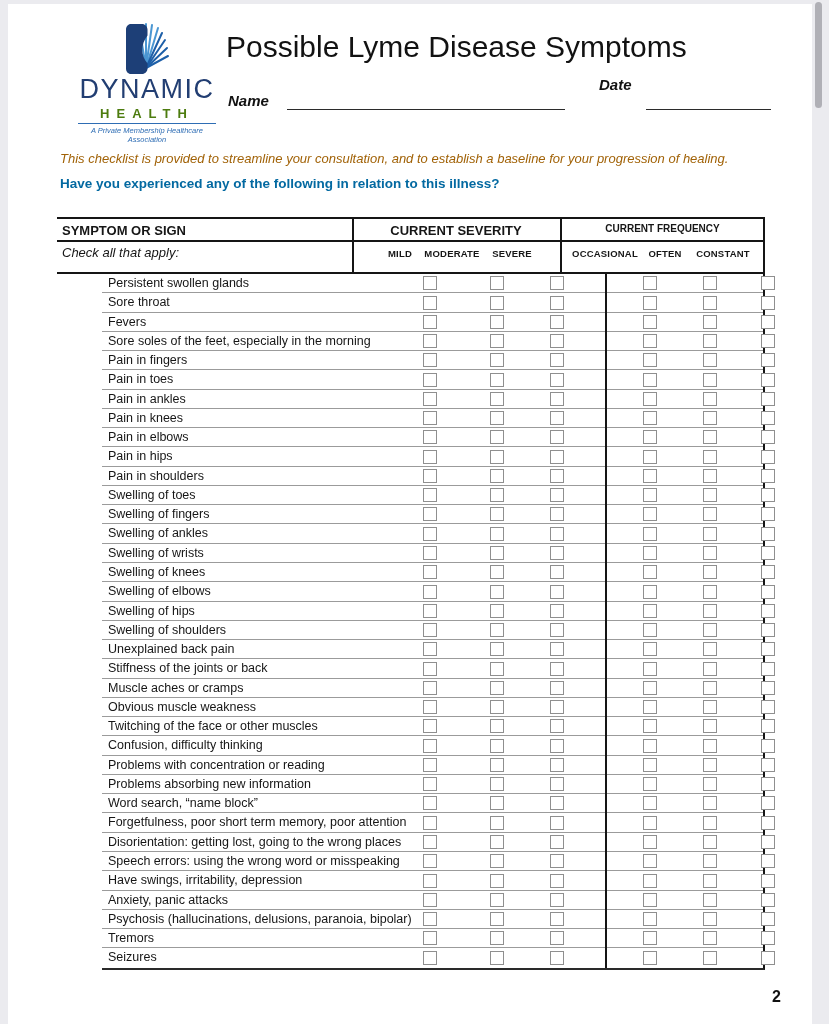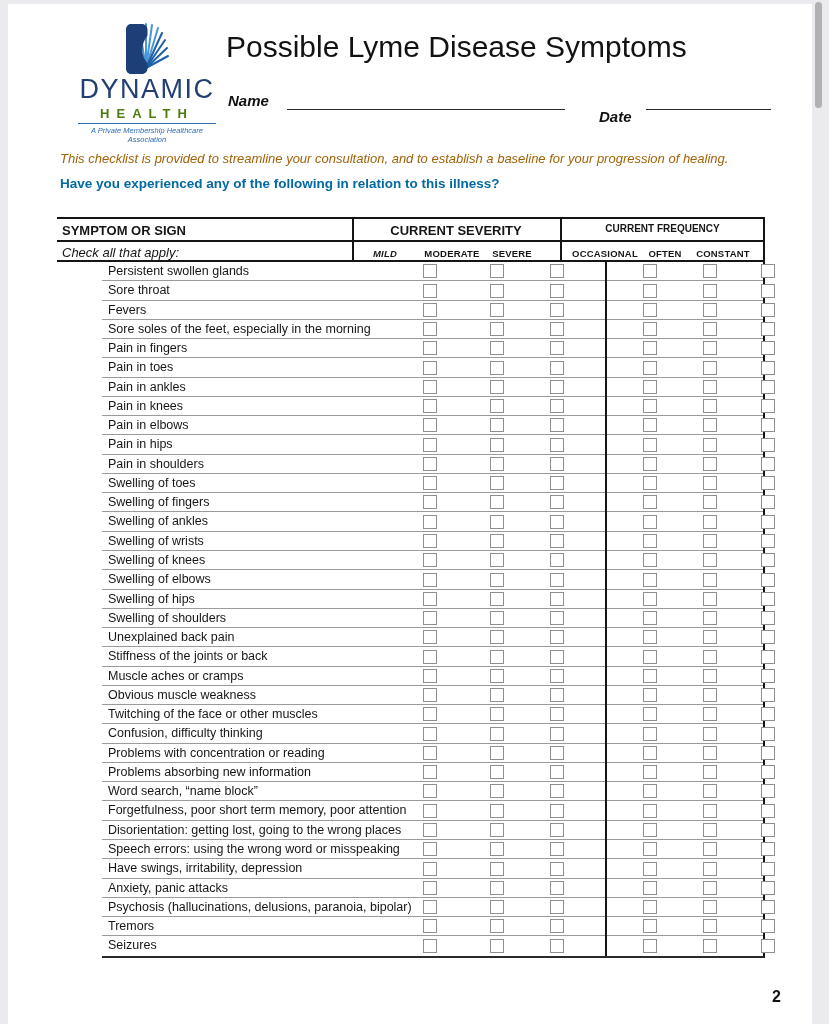--- a/index.html
+++ b/index.html
@@ -18,39 +18,39 @@
   .logo-health{font-size:13px;font-weight:700;letter-spacing:7px;color:#4d7c0f;
                border-bottom:1.5px solid #2e6db4;padding-bottom:2px;margin:3px 6px 2px 6px;}
   .logo-tagline{font-size:7.5px;font-style:italic;color:#2e6db4;}
 
   
   .title{position:absolute;left:226px;top:30px;font-size:30px;color:#121212;letter-spacing:0px;}
   .field-label{position:absolute;font-size:15px;font-weight:700;font-style:italic;color:#121212;}
   .fill-line{position:absolute;border-bottom:1.5px solid #2b2b2b;height:1px;}
   .name-label{left:228px;top:92px;}
   .name-line{left:287px;top:108px;width:278px;}
-  .date-label{left:599px;top:108px;}
+  .date-label{left:599px;top:76px;}
   .date-line{left:646px;top:108px;width:125px;}
 
   .intro-italic{position:absolute;left:60px;top:151px;font-size:13px;font-style:italic;color:#a16207;}
   .intro-bold{position:absolute;left:60px;top:176px;font-size:13.5px;font-weight:700;color:#0369a1;}
 
   
   .sym-table{position:absolute;left:57px;top:217px;width:708px;}
-  .thead{position:relative;height:45px;box-sizing:border-box;
+  .thead{position:relative;height:57px;box-sizing:border-box;
          border-top:2px solid #151515;border-bottom:2.5px solid #151515;border-right:2px solid #151515;}
   .thead .hline{position:absolute;left:0;top:21px;width:100%;height:2px;background:#151515;}
   .vline-h{position:absolute;top:0;width:2px;height:100%;background:#151515;}
   .vh1{left:295px;} .vh2{left:503px;}
   .h-symptom{position:absolute;left:5px;top:4px;font-size:13px;font-weight:700;}
   .h-severity{position:absolute;left:295px;top:4px;width:208px;text-align:center;font-size:13px;font-weight:700;}
   .h-frequency{position:absolute;left:503px;top:4px;width:205px;text-align:center;font-size:10px;font-weight:700;}
   .h-checkall{position:absolute;left:5px;top:26px;font-size:13px;font-style:italic;}
   .sub{position:absolute;top:29px;transform:translateX(-50%);font-size:9.5px;font-weight:700;letter-spacing:0.2px;}
-  .s1{left:328px;font-style:italic;} .s2{left:395px;} .s3{left:455px;}
+  .s1{left:343px;} .s2{left:395px;} .s3{left:455px;}
   .s4{left:548px;} .s5{left:608px;} .s6{left:666px;}
 
   .tbody{position:relative;box-sizing:border-box;
          border-right:2px solid #151515;border-bottom:2.5px solid #2a2a2a;margin-left:45px;}
   .tbody .vdiv{position:absolute;left:503px;top:0;width:2px;height:100%;background:#151515;z-index:2;}
   .trow{position:relative;height:19.27px;box-sizing:border-box;border-bottom:1px solid #9b9b9b;}
   .trow:last-child{border-bottom:none;}
   .sym{position:absolute;left:6px;top:0;line-height:18.5px;font-size:12.5px;white-space:nowrap;color:#161616;}
   .cb{position:absolute;top:2.3px;width:14px;height:14px;box-sizing:border-box;
       border:1.5px solid #8f8f8f;background:#fff;}

